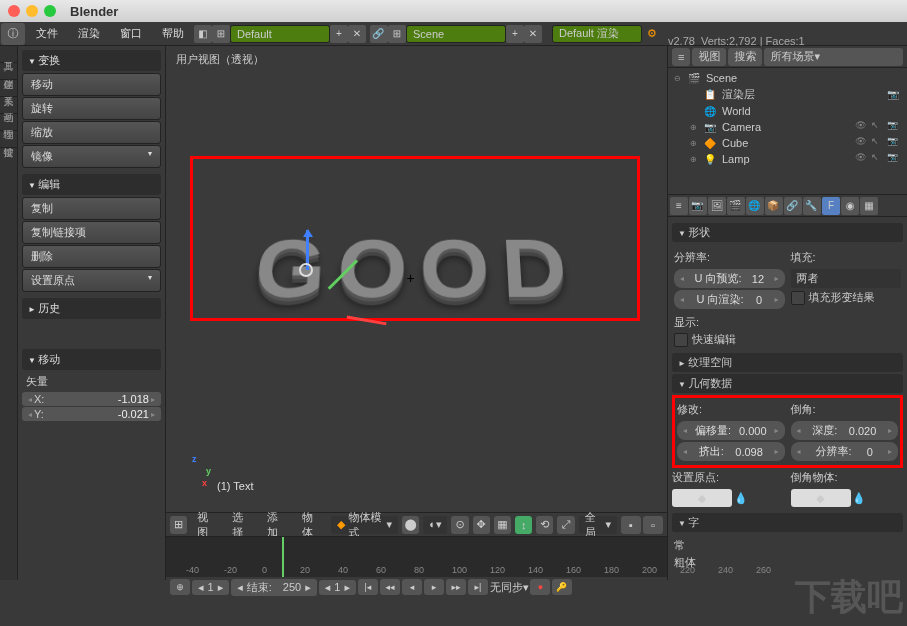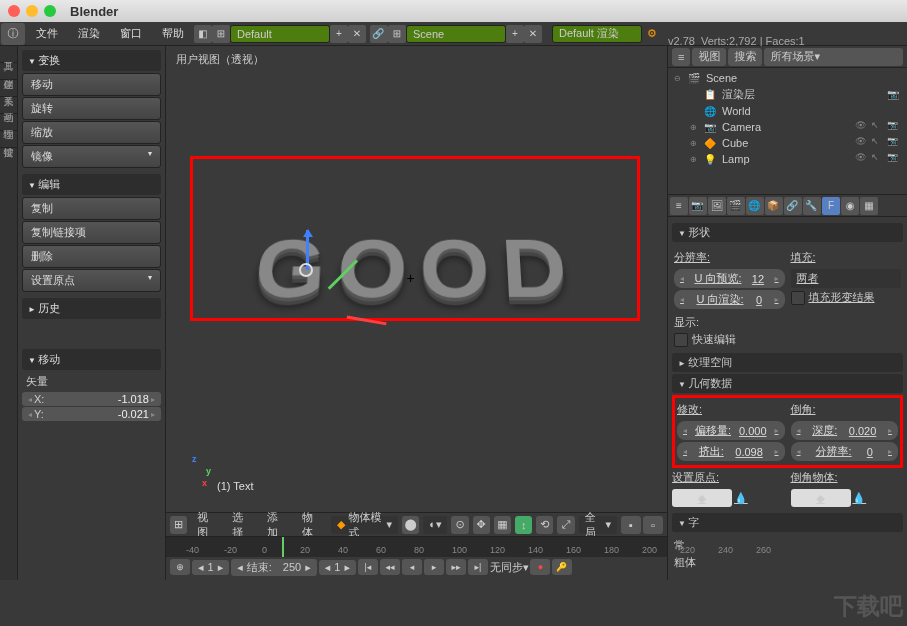--- a/index.html
+++ b/index.html
@@ -46,21 +46,21 @@
 .axis-widget { position: absolute; bottom: 24px; left: 14px; width: 30px; height: 30px; }
 .axis-widget .ax { position: absolute; font-size: 9px; font-weight: bold; }
 
 .vp-header { height: 24px; background: #393939; border-top: 1px solid #222; display: flex; align-items: center; padding: 0 4px; gap: 4px; }
 .vp-header .hitem { color: #ccc; padding: 0 6px; cursor: pointer; }
 .vp-header .hbtn { background: #555; border-radius: 3px; width: 20px; height: 18px; display: flex; align-items: center; justify-content: center; }
 .vp-header .hdrop { background: #333; border-radius: 3px; padding: 0 6px; height: 18px; display: flex; align-items: center; }
 
 
 .timeline-area { height: 44px; background: #393939; border-top: 1px solid #222; }
-.timeline-ruler { height: 20px; background: #2a2a2a; position: relative; display: flex; align-items: flex-end; }
+.timeline-ruler { height: 40px; background: #2a2a2a; position: relative; display: flex; align-items: flex-end; }
 .timeline-ruler .tick { position: absolute; color: #888; font-size: 9px; }
 .timeline-controls { height: 20px; display: flex; align-items: center; padding: 0 4px; gap: 2px; }
 .timeline-controls .numfield { background: #555; border-radius: 3px; padding: 1px 6px; display: flex; align-items: center; gap: 4px; }
 .timeline-controls .tbtn { background: #555; border-radius: 3px; width: 20px; height: 16px; display: flex; align-items: center; justify-content: center; font-size: 9px; }
 
 
 .right-area { width: 240px; background: #393939; border-left: 1px solid #222; display: flex; flex-direction: column; }
 .outliner { height: 180px; border-bottom: 1px solid #222; }
 .outliner-header { height: 22px; background: #393939; display: flex; align-items: center; padding: 0 4px; gap: 2px; border-bottom: 1px solid #222; }
 .outliner-header .obtn { background: #555; border-radius: 3px; padding: 1px 6px; height: 18px; display: flex; align-items: center; }
@@ -75,21 +75,21 @@
 .props-area { flex: 1; display: flex; }
 .props-header { height: 22px; background: #393939; display: flex; align-items: center; padding: 0 2px; gap: 1px; border-bottom: 1px solid #222; flex-wrap: wrap; }
 .props-header .pbtn { width: 18px; height: 18px; background: #555; border-radius: 2px; display: flex; align-items: center; justify-content: center; font-size: 10px; }
 .props-header .pbtn.active { background: #5680c2; }
 .props-content { flex: 1; padding: 4px; overflow-y: auto; }
 .prop-panel-hdr { background: #2d2d2d; padding: 2px 6px; margin: 2px 0; border-radius: 3px; cursor: pointer; }
 .prop-panel-hdr::before { content: "▼ "; font-size: 8px; }
 .prop-panel-hdr.collapsed::before { content: "► "; }
 .prop-body { padding: 4px 2px; }
 .prop-row { display: flex; gap: 6px; margin: 2px 0; }
-.prop-col { flex: 1; text-decoration: underline; }
+.prop-col { flex: 1; }
 .prop-label { color: #ccc; margin-bottom: 2px; display: block; }
 .prop-numfield { background: #555; border-radius: 8px; padding: 2px 6px; display: flex; justify-content: space-between; align-items: center; color: #ddd; }
 .prop-numfield .arr { color: #888; font-size: 8px; }
 .prop-dropfield { background: #333; border-radius: 3px; padding: 2px 6px; color: #ccc; }
 .prop-check { display: flex; align-items: center; gap: 4px; }
 .prop-check .cbox { width: 14px; height: 14px; background: #444; border: 1px solid #222; border-radius: 2px; }
 .red-box2 { border: 3px solid #ff0000; padding: 2px; margin: 2px 0; }
 .prop-eyedrop { display: flex; gap: 2px; align-items: center; }
 .prop-eyedrop .swatch { width: 60px; height: 18px; background: #ddd; border-radius: 3px; display: flex; align-items: center; justify-content: center; }
 
@@ -97,21 +97,21 @@
 .text3d { position: absolute; top: 50%; left: 50%; transform: translate(-50%, -60%) perspective(800px) rotateX(25deg); font-size: 90px; font-weight: bold; color: #888; letter-spacing: 12px; text-shadow: 0 4px 0 #555, 0 8px 0 #444, 0 10px 8px rgba(0,0,0,.5); white-space: nowrap; font-family: Arial, sans-serif; }
 .manipulator { position: absolute; top: 48%; left: 28%; }
 .manip-arrow { position: absolute; width: 3px; height: 40px; transform-origin: bottom; }
 .manip-z { background: #4080ff; transform: translateY(-40px); } 
 .manip-z::after { content: ""; position: absolute; top: -6px; left: -3px; border: 5px solid transparent; border-bottom: 8px solid #4080ff; }
 .manip-y { background: #60d060; transform: rotate(45deg) translateY(-30px); }
 .manip-x { background: #ff4040; transform: rotate(100deg) translateY(-40px); }
 .manip-circle { position: absolute; width: 14px; height: 14px; border: 2px solid #ddd; border-radius: 50%; left: -7px; top: -7px; }
 .cursor3d { position: absolute; top: 48%; left: 48%; width: 16px; height: 16px; }
 .cursor3d::before { content: "+"; color: #000; position: absolute; font-size: 14px; }
-.watermark { position: absolute; bottom: 4px; right: 4px; color: rgba(255,255,255,0.15); font-size: 23px; font-weight: bold; pointer-events: none; }
+.watermark { position: absolute; bottom: 4px; right: 4px; color: rgba(255,255,255,0.15); font-size: 36px; font-weight: bold; pointer-events: none; }
 </style>
 </head>
 <body>
 
 <div class="titlebar">
   <div class="tb-btn tb-close"></div>
   <div class="tb-btn tb-min"></div>
   <div class="tb-btn tb-max"></div>
   <span class="tb-title">Blender</span>
 </div>

